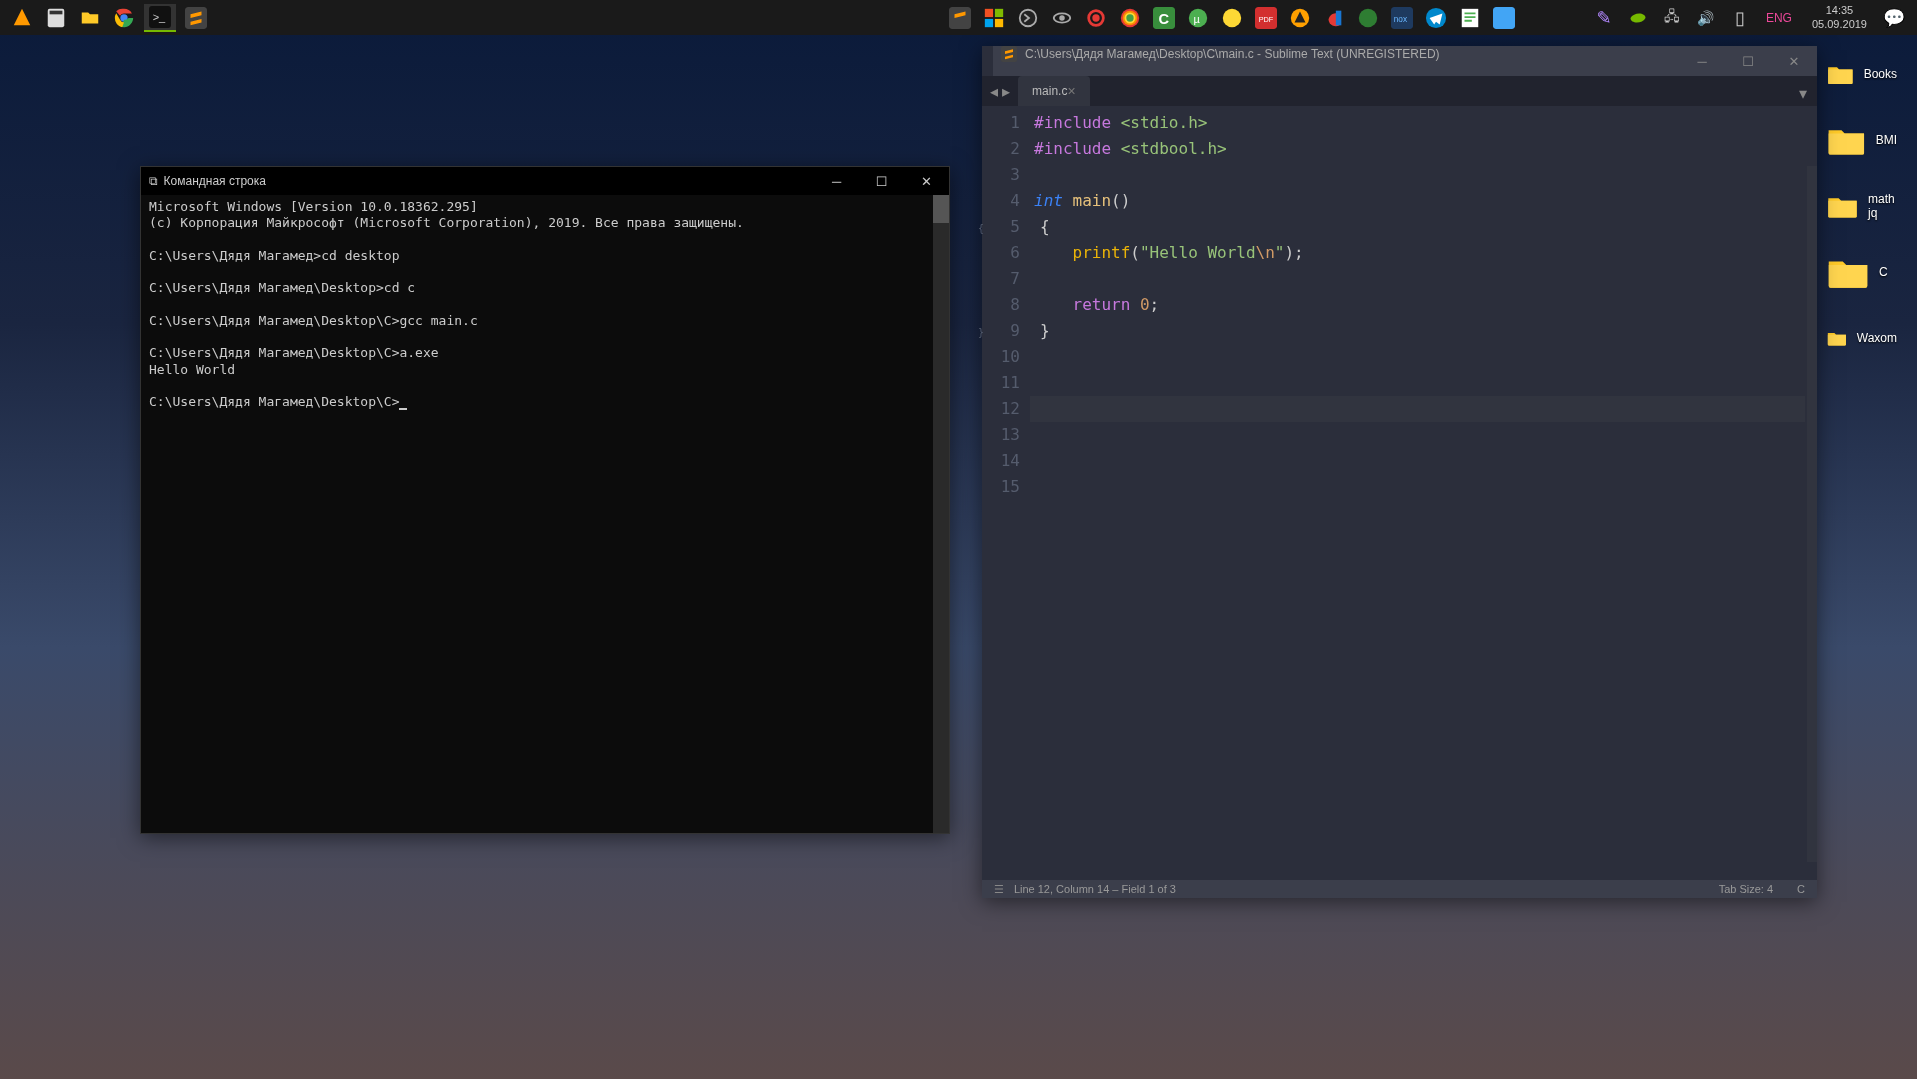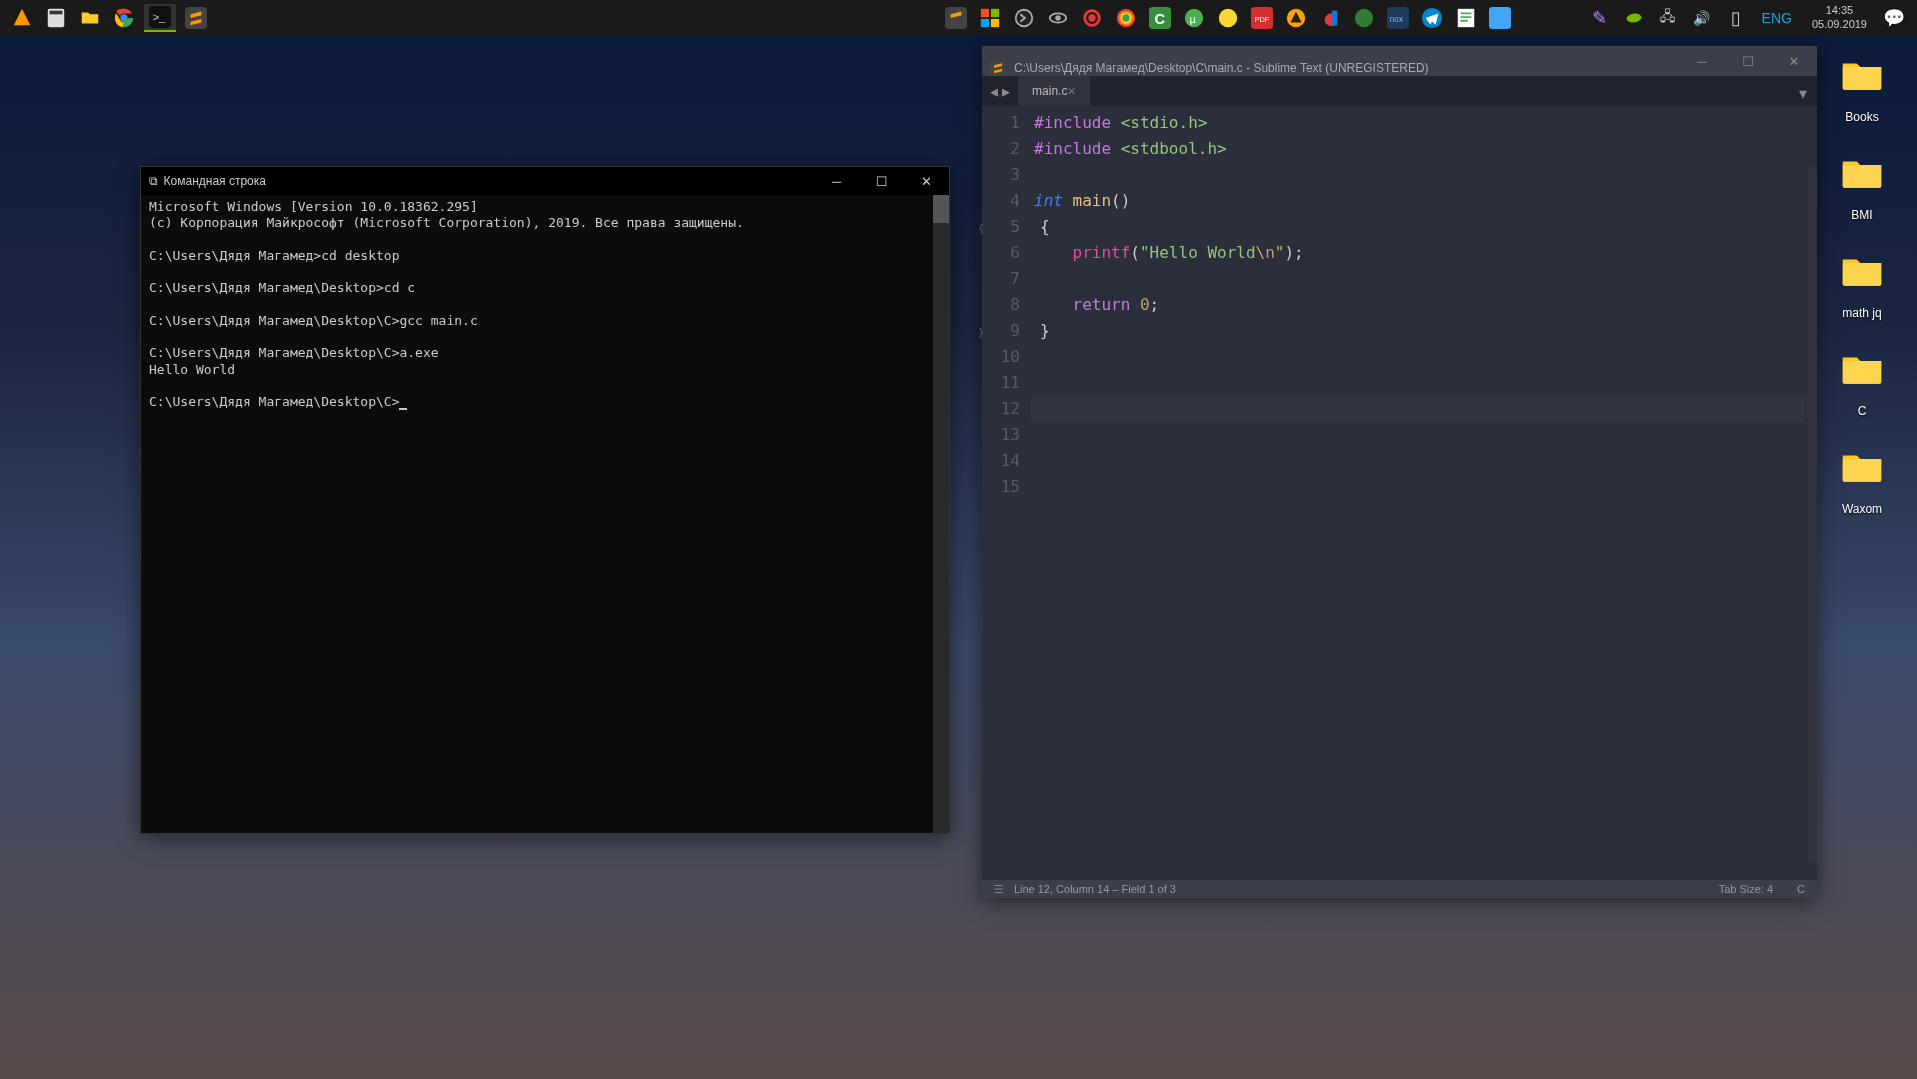--- a/index.html
+++ b/index.html
@@ -31,36 +31,36 @@
   cursor: pointer;
   font-size: 18px;
 }
 .taskbar-clock {
   color: #ccc;
   font-size: 11px;
   text-align: center;
   line-height: 1.2;
   padding: 0 8px;
 }
-.taskbar-lang { color: #0ea5e9; font-size: 14px; padding: 0 6px; }
+.taskbar-lang { color: #ec4899; font-size: 12px; padding: 0 6px; }
 
 
 .desktop-icons {
   position: absolute;
   right: 20px;
   top: 56px;
   display: flex;
   flex-direction: column;
   gap: 30px;
 }
 .desktop-icon {
   display: flex;
-  flex-direction: column;
+  flex-direction: row;
   align-items: center;
-  gap: 18px;
+  gap: 10px;
   cursor: pointer;
   width: 70px;
 }
 .desktop-icon .folder-svg { width: 42px; height: 36px; }
 .desktop-icon .label {
   color: #fff;
   font-size: 12px;
   text-shadow: 0 1px 2px #000;
 }
 
@@ -128,23 +128,24 @@
   top: 46px;
   width: 835px;
   height: 852px;
   background: #2b2e3b;
   box-shadow: 0 4px 20px rgba(0,0,0,.5);
 }
 .sublime-titlebar {
   height: 30px;
   background: #3b3e4b;
   display: flex;
-  align-items: flex-end;
+  align-items: flex-start;
   justify-content: space-between;
   padding-left: 8px;
+  margin-left: 11px;
 }
 .sublime-titlebar-left { display: flex; align-items: center; gap: 8px; }
 .sublime-title { color: #aaa; font-size: 12px; }
 .sublime-controls { display: flex; }
 .sublime-ctrl {
   width: 46px; height: 30px;
   display: flex; align-items: center; justify-content: center;
   color: #888; cursor: pointer; font-size: 13px;
 }
 
@@ -250,21 +251,21 @@
   color: #999;
   font-size: 11px;
 }
 .status-left { display:flex; align-items:center; gap:10px; }
 .status-right { display:flex; align-items:center; gap:24px; }
 
 
 .kw-preproc { color: #c678dd; }
 .kw-include-path { color: #98c379; }
 .kw-type { color: #3b82f6; font-style: italic; }
-.kw-func { color: #ec4899; }
+.kw-func { color: #eab308; }
 .kw-paren { color: #ccc; }
 .kw-brace { color: #ccc; }
 .kw-string { color: #98c379; }
 .kw-escape { color: #d19a66; }
 .kw-return { color: #c678dd; }
 .kw-number { color: #d19a66; }
 .kw-punct { color: #ccc; }
 .kw-funcname { color: #e5c07b; }
 
 

